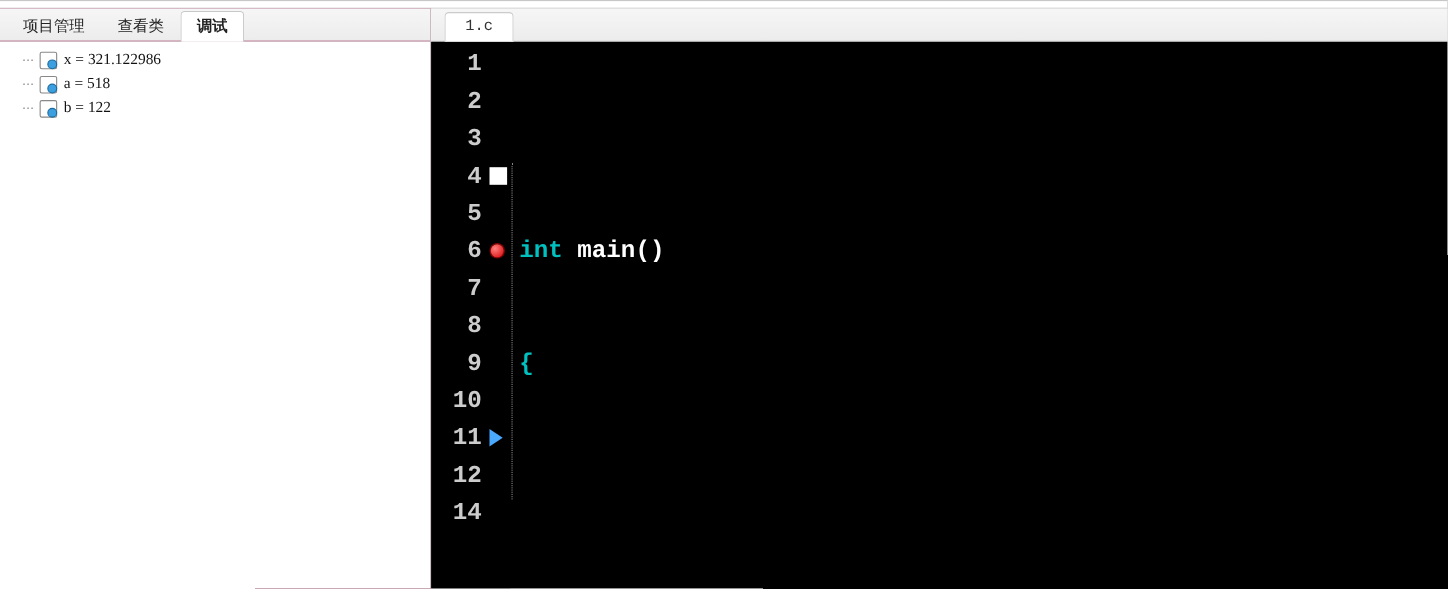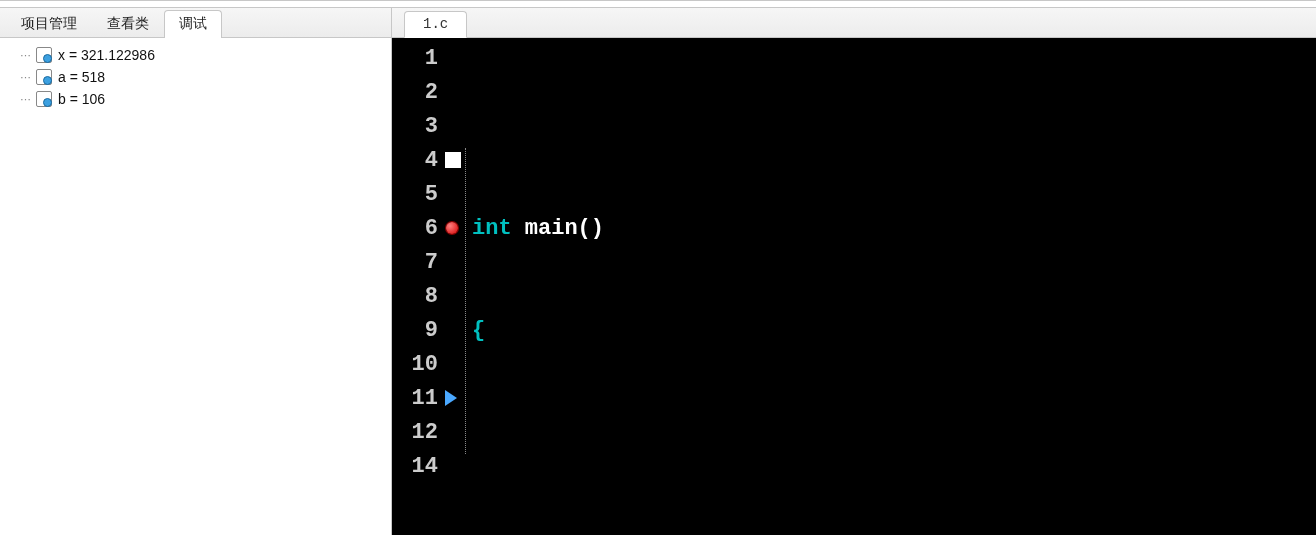--- a/index.html
+++ b/index.html
@@ -49,20 +49,21 @@
     border-bottom: none;
     position: relative;
     bottom: -1px;
     cursor: default;
   }
   .side-tab.active {
     background: #fff;
     border-color: #c7c7c7;
     border-top-left-radius: 4px;
     border-top-right-radius: 4px;
+    font-weight: bold;
   }
   .watch-list {
     padding: 6px 8px 8px 20px;
     font-size: 14px;
     background: #fff;
     flex: 1;
   }
   .watch-item {
     display: flex;
     align-items: center;
@@ -86,21 +87,21 @@
   }
   .watch-icon::after {
     content: "";
     position: absolute;
     width: 7px; height: 7px;
     right: -1px; bottom: -1px;
     border-radius: 50%;
     background: #3ca0e0;
     border: 1px solid #1a6aa0;
   }
-  .watch-text { color: #111; }
+  .watch-text { color: #111; font-family: Liberation Serif, serif; }
 
   
   .editor-area {
     flex: 1;
     display: flex;
     flex-direction: column;
     background: #ffffff;
     position: relative;
   }
   .file-tabs {
@@ -207,21 +208,21 @@
         <span class="watch-text">x = 321.122986</span>
       </div>
       <div class="watch-item">
         <span class="tree-dots">⋯</span>
         <span class="watch-icon"></span>
         <span class="watch-text">a = 518</span>
       </div>
       <div class="watch-item">
         <span class="tree-dots">⋯</span>
         <span class="watch-icon"></span>
-        <span class="watch-text">b = 106</span>
+        <span class="watch-text">b = 122</span>
       </div>
     </div>
   </div>
 
   <div class="editor-area">
     <div class="file-tabs">
       <div class="file-tab">1.c</div>
     </div>
 
     <div class="code">

